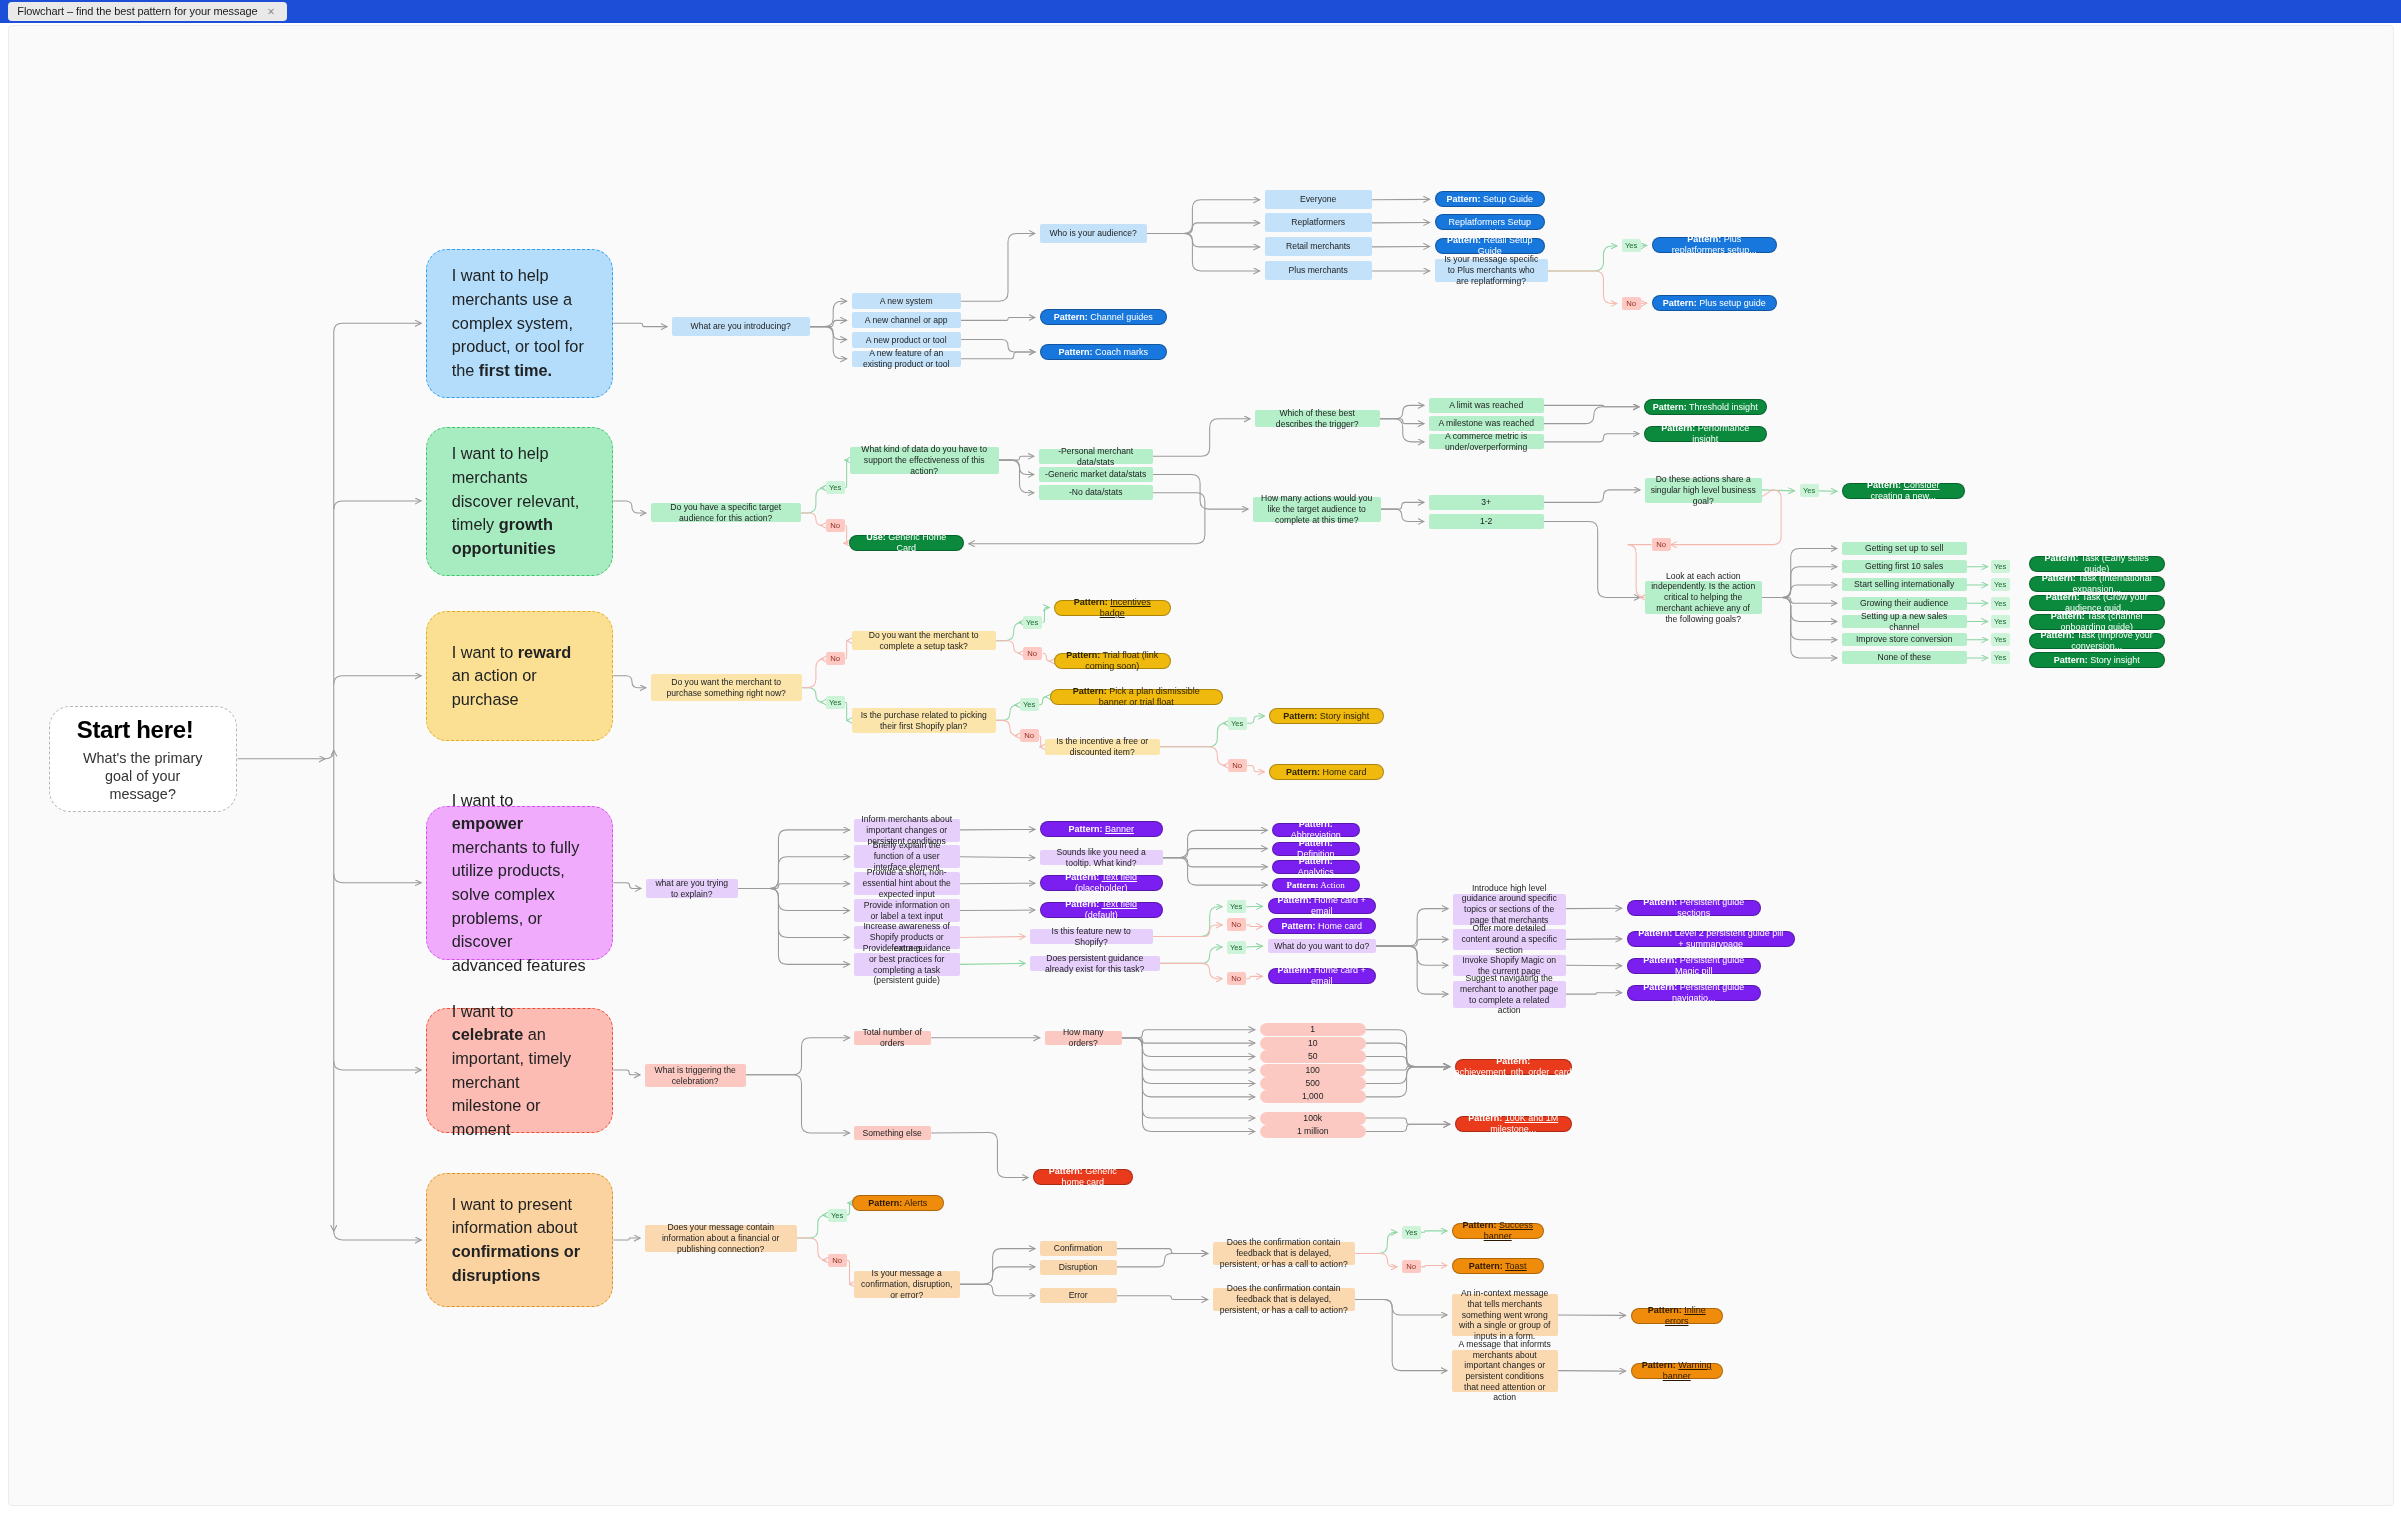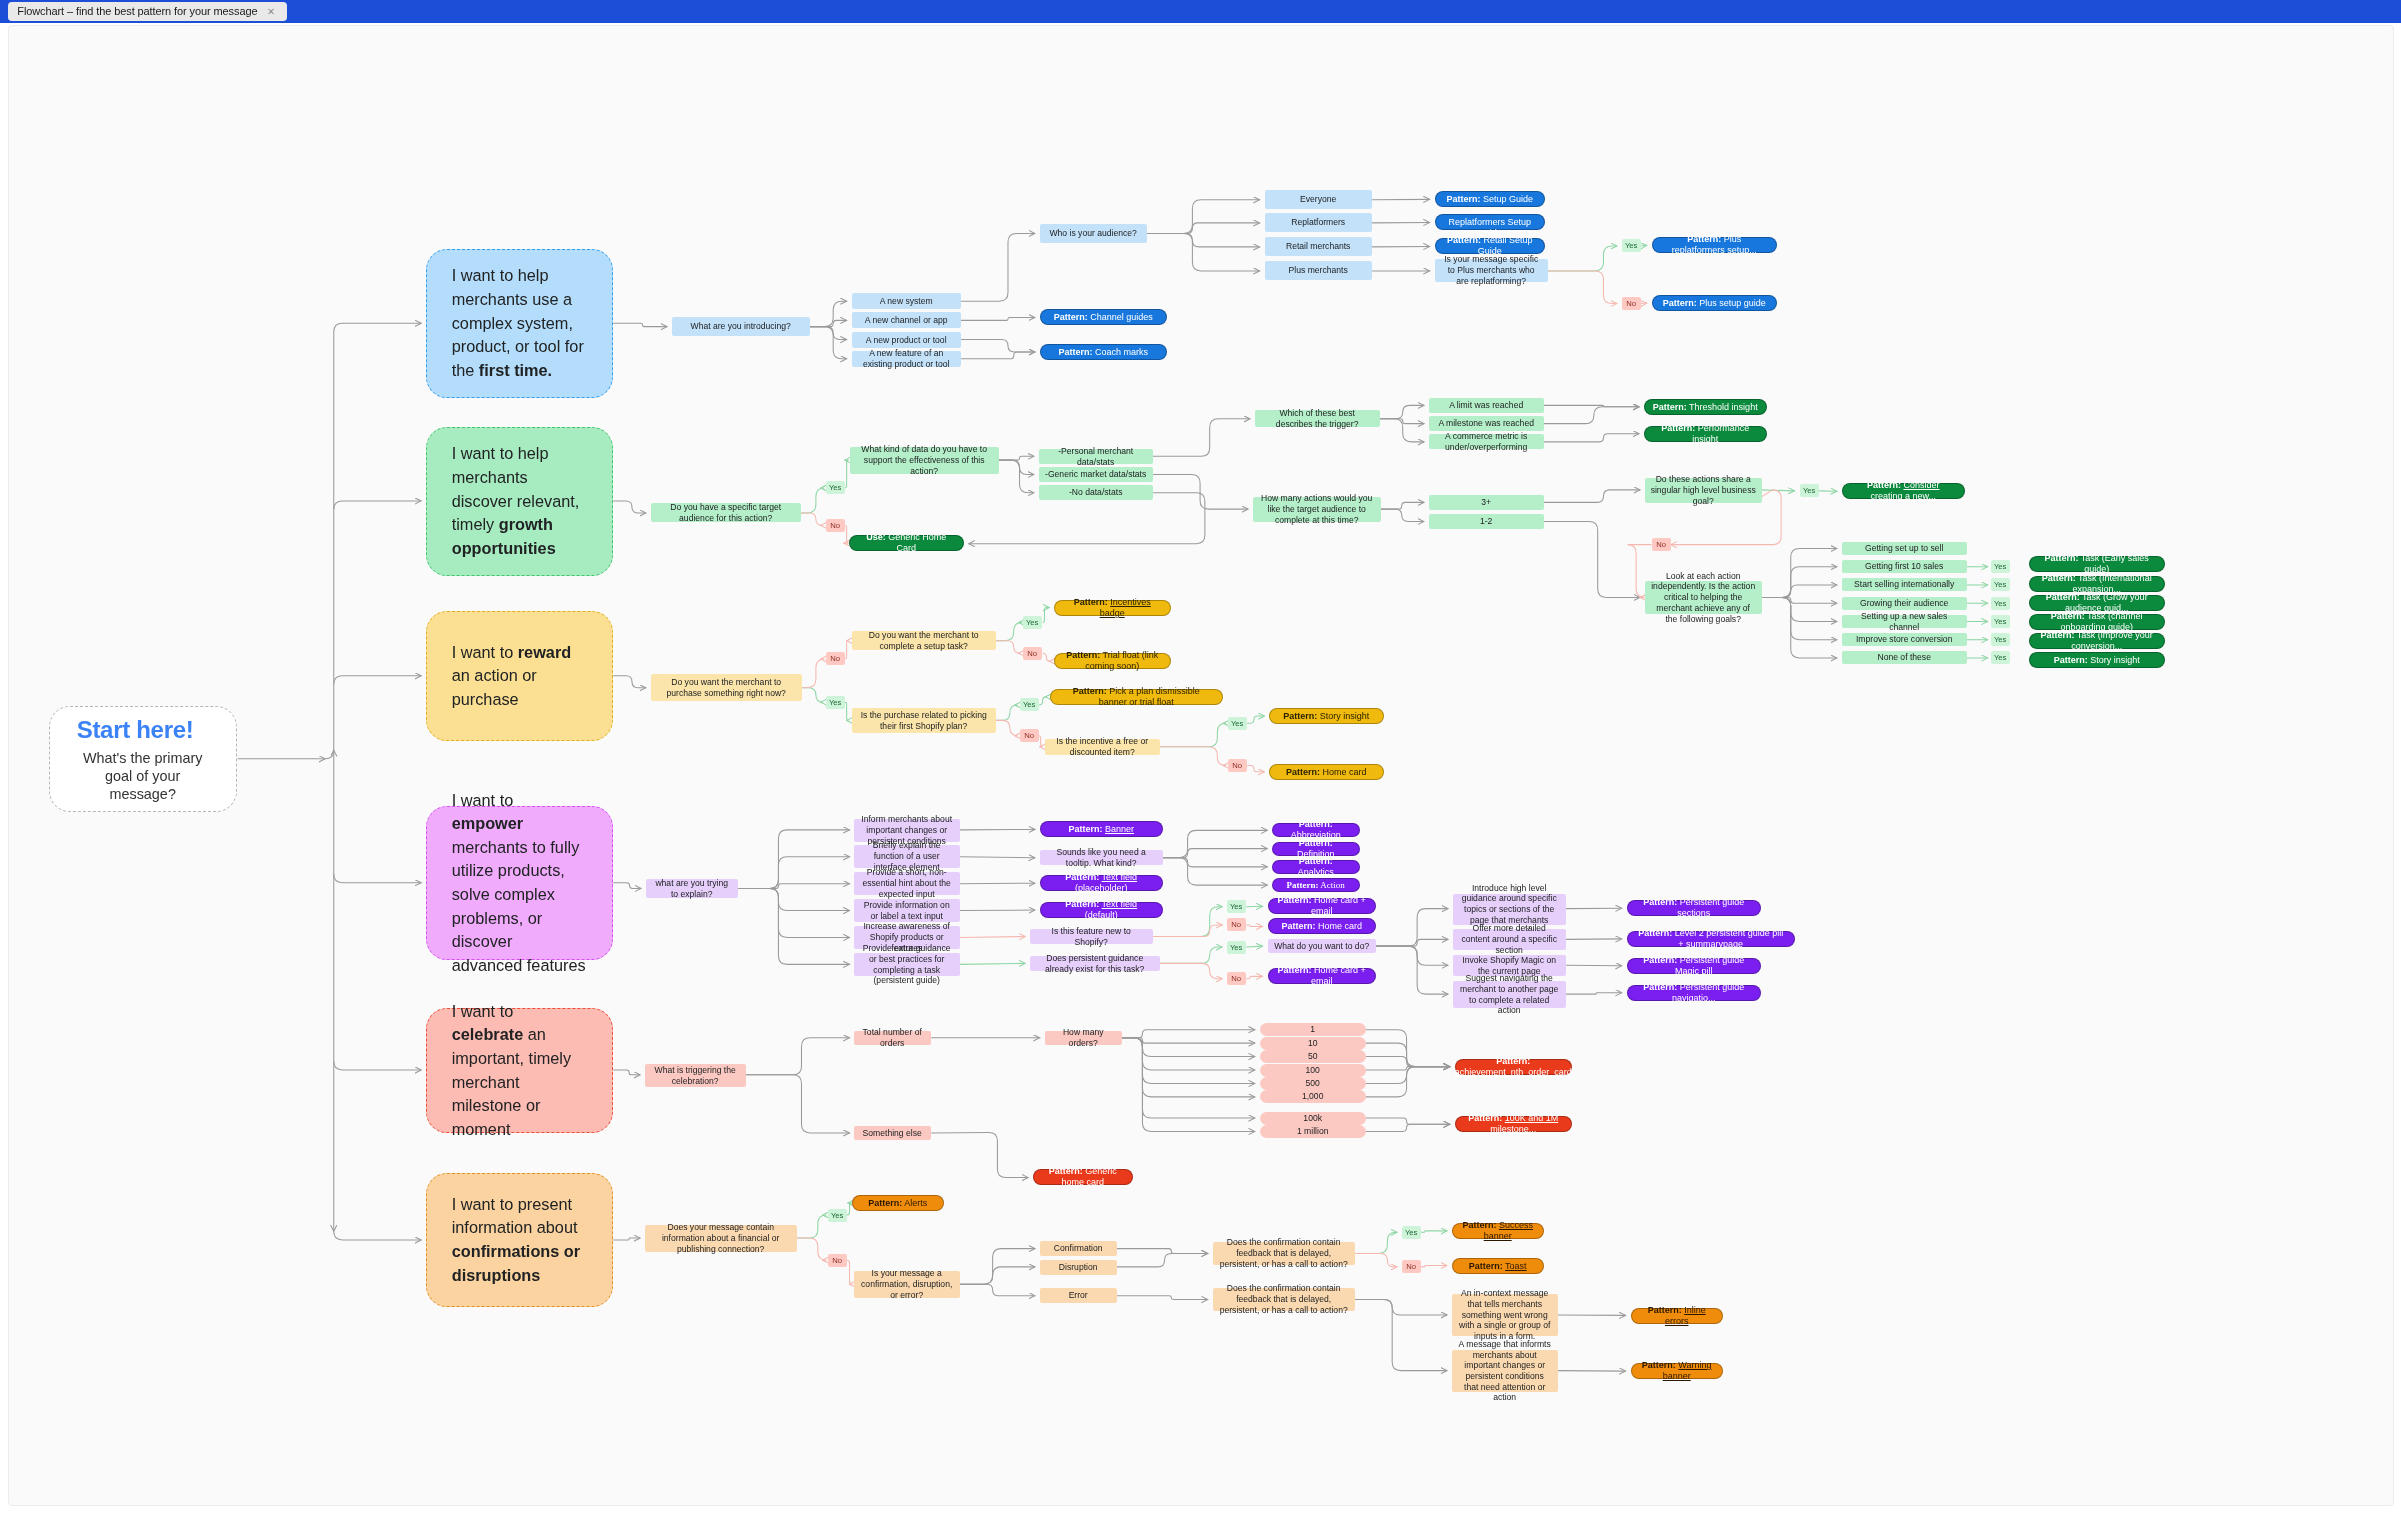--- a/index.html
+++ b/index.html
@@ -28,21 +28,21 @@
           text-align:center; line-height:1.25; color:#202223; }
 
   
   .goal { border-radius:21px; border:1.9px dashed; padding:0 25px;
           justify-content:flex-start; text-align:left; font-size:16.3px; line-height:1.45; }
   .goal b { font-weight:700; }
 
   
   .start { border:1.9px dashed #b5b5b5; background:#fff; border-radius:21px;
            flex-direction:column; align-items:flex-start; justify-content:center; padding:0 27px; }
-  .start .t1 { font-size:24px; font-weight:700; color:#3b82f6; letter-spacing:-0.3px; }
+  .start .t1 { font-size:24px; font-weight:700; color:#000000; letter-spacing:-0.3px; }
   .start .t2 { font-size:14.4px; color:#333; margin-top:4.8px; }
 
   
   .q  { border-radius:1.9px; font-size:8.6px; padding:2.9px 5.8px; }
 
   
   .pill { border-radius:8.6px; color:#fff; font-size:9px; font-weight:400;
           padding:1.9px 7.7px; border:1.2px solid rgba(0,0,0,.28); }
   .pill b { font-weight:700; }
   .pill u { text-decoration:underline; }

